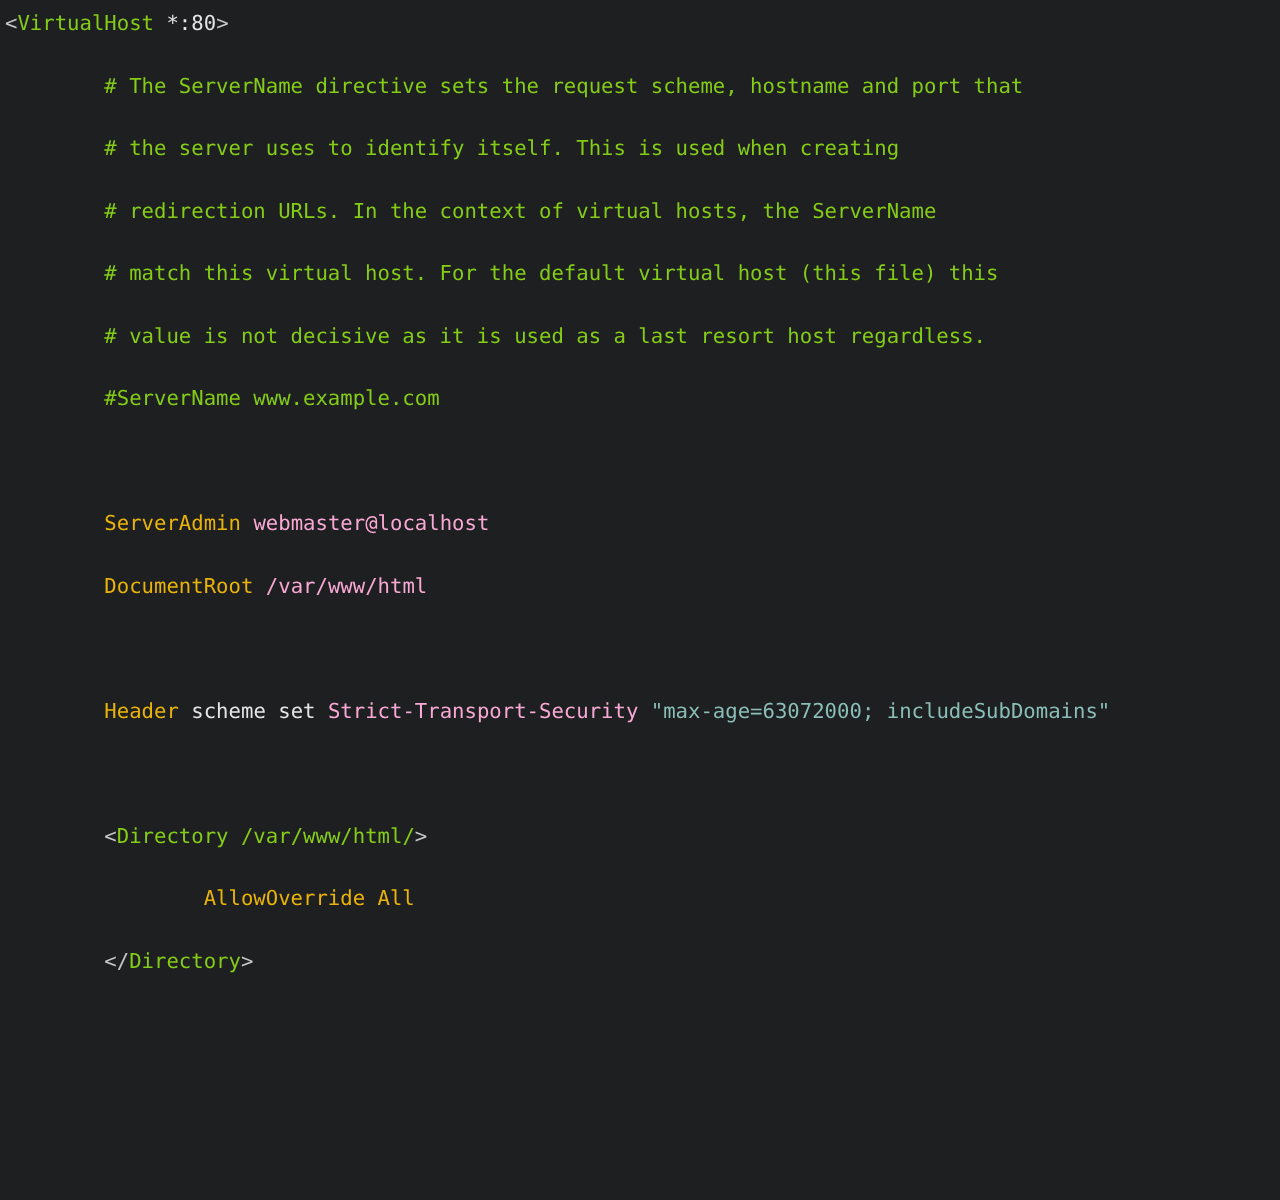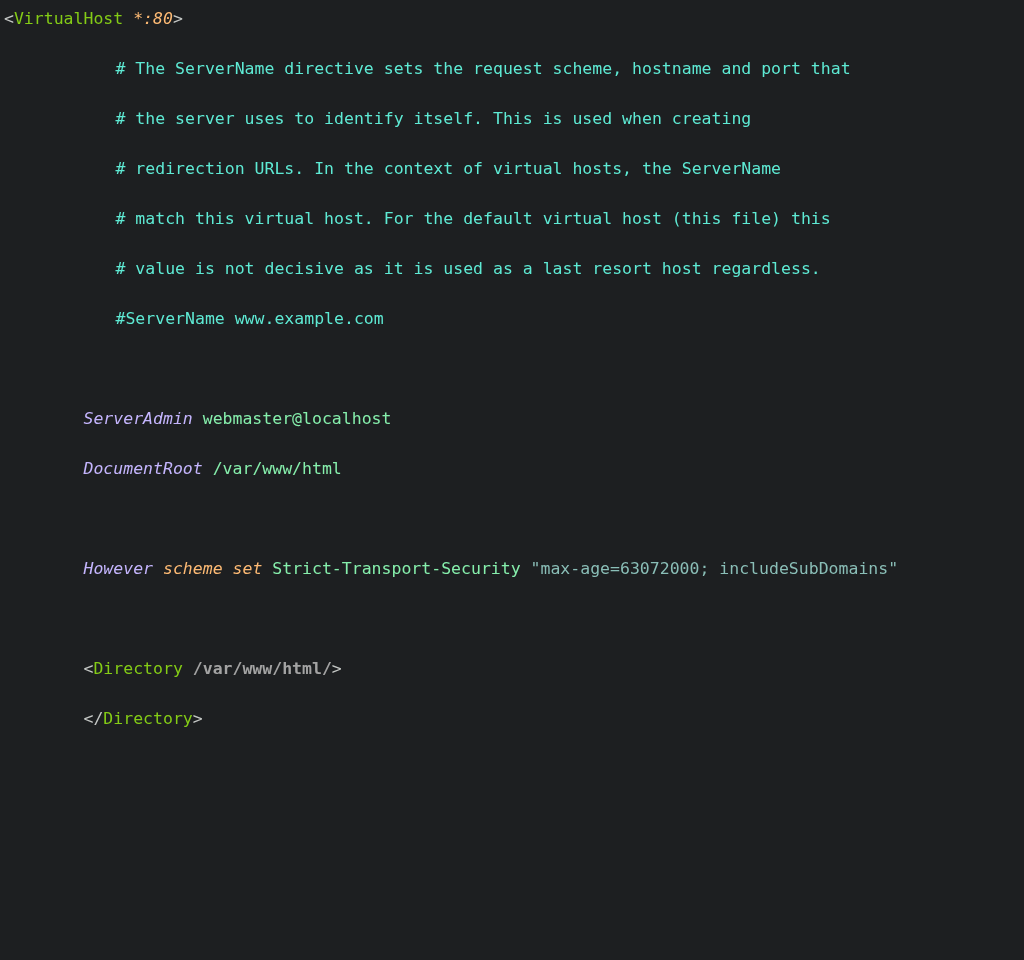--- a/index.html
+++ b/index.html
@@ -14,46 +14,47 @@
     margin: 0;
     padding: 6px 4px 4px 4px;
     font-family: "DejaVu Sans Mono", "Liberation Mono", "Menlo", "Consolas", monospace;
     font-size: 16.5px;
     line-height: 25px;
     color: #c5c8c6;
     white-space: pre;
     tab-size: 8;
   }
   .tag     { color: #84cc16; }
-  .attr    { color: #fdba74; font-style: italic; }
+  .attr    { color: #e5e5e5; }
   .punct   { color: #c5c8c6; }
-  .comment { color: #5eead4; margin-left: 32px; }
-  .kw      { color: #c4b5fd; font-style: italic; }
-  .val     { color: #86efac; }
+  .comment { color: #84cc16; }
+  .kw      { color: #eab308; }
+  .val     { color: #f9a8d4; }
   .str     { color: #8abeb7; }
-  .path    { color: #a3a3a3; font-weight: bold; }
+  .path    { color: #84cc16; }
   .line { display: block; }
 </style>
 </head>
 <body>
 
 <pre class="editor"><span class="line"><span class="punct">&lt;</span><span class="tag">VirtualHost</span><span> </span><span class="attr">*:80</span><span class="punct">&gt;</span></span>
 <span class="line">        <span class="comment"># The ServerName directive sets the request scheme, hostname and port that</span></span>
 <span class="line">        <span class="comment"># the server uses to identify itself. This is used when creating</span></span>
 <span class="line">        <span class="comment"># redirection URLs. In the context of virtual hosts, the ServerName</span></span>
 <span class="line">        <span class="comment"># match this virtual host. For the default virtual host (this file) this</span></span>
 <span class="line">        <span class="comment"># value is not decisive as it is used as a last resort host regardless.</span></span>
 <span class="line">        <span class="comment">#ServerName www.example.com</span></span>
 <span class="line"> </span>
 <span class="line">        <span class="kw">ServerAdmin</span> <span class="val">webmaster@localhost</span></span>
 <span class="line">        <span class="kw">DocumentRoot</span> <span class="val">/var/www/html</span></span>
 <span class="line"> </span>
-<span class="line">        <span class="kw">However</span> <span class="attr">scheme</span> <span class="attr">set</span> <span class="val">Strict-Transport-Security</span> <span class="str">"max-age=63072000; includeSubDomains"</span></span>
+<span class="line">        <span class="kw">Header</span> <span class="attr">scheme</span> <span class="attr">set</span> <span class="val">Strict-Transport-Security</span> <span class="str">"max-age=63072000; includeSubDomains"</span></span>
 <span class="line"> </span>
 <span class="line">        <span class="punct">&lt;</span><span class="tag">Directory</span> <span class="path">/var/www/html/</span><span class="punct">&gt;</span></span>
+<span class="line">                <span class="kw">AllowOverride</span> <span class="kw">All</span></span>
 <span class="line">        <span class="punct">&lt;/</span><span class="tag">Directory</span><span class="punct">&gt;</span></span>
 <span class="line"> </span>
 
 
 
 
 
 
 
 

